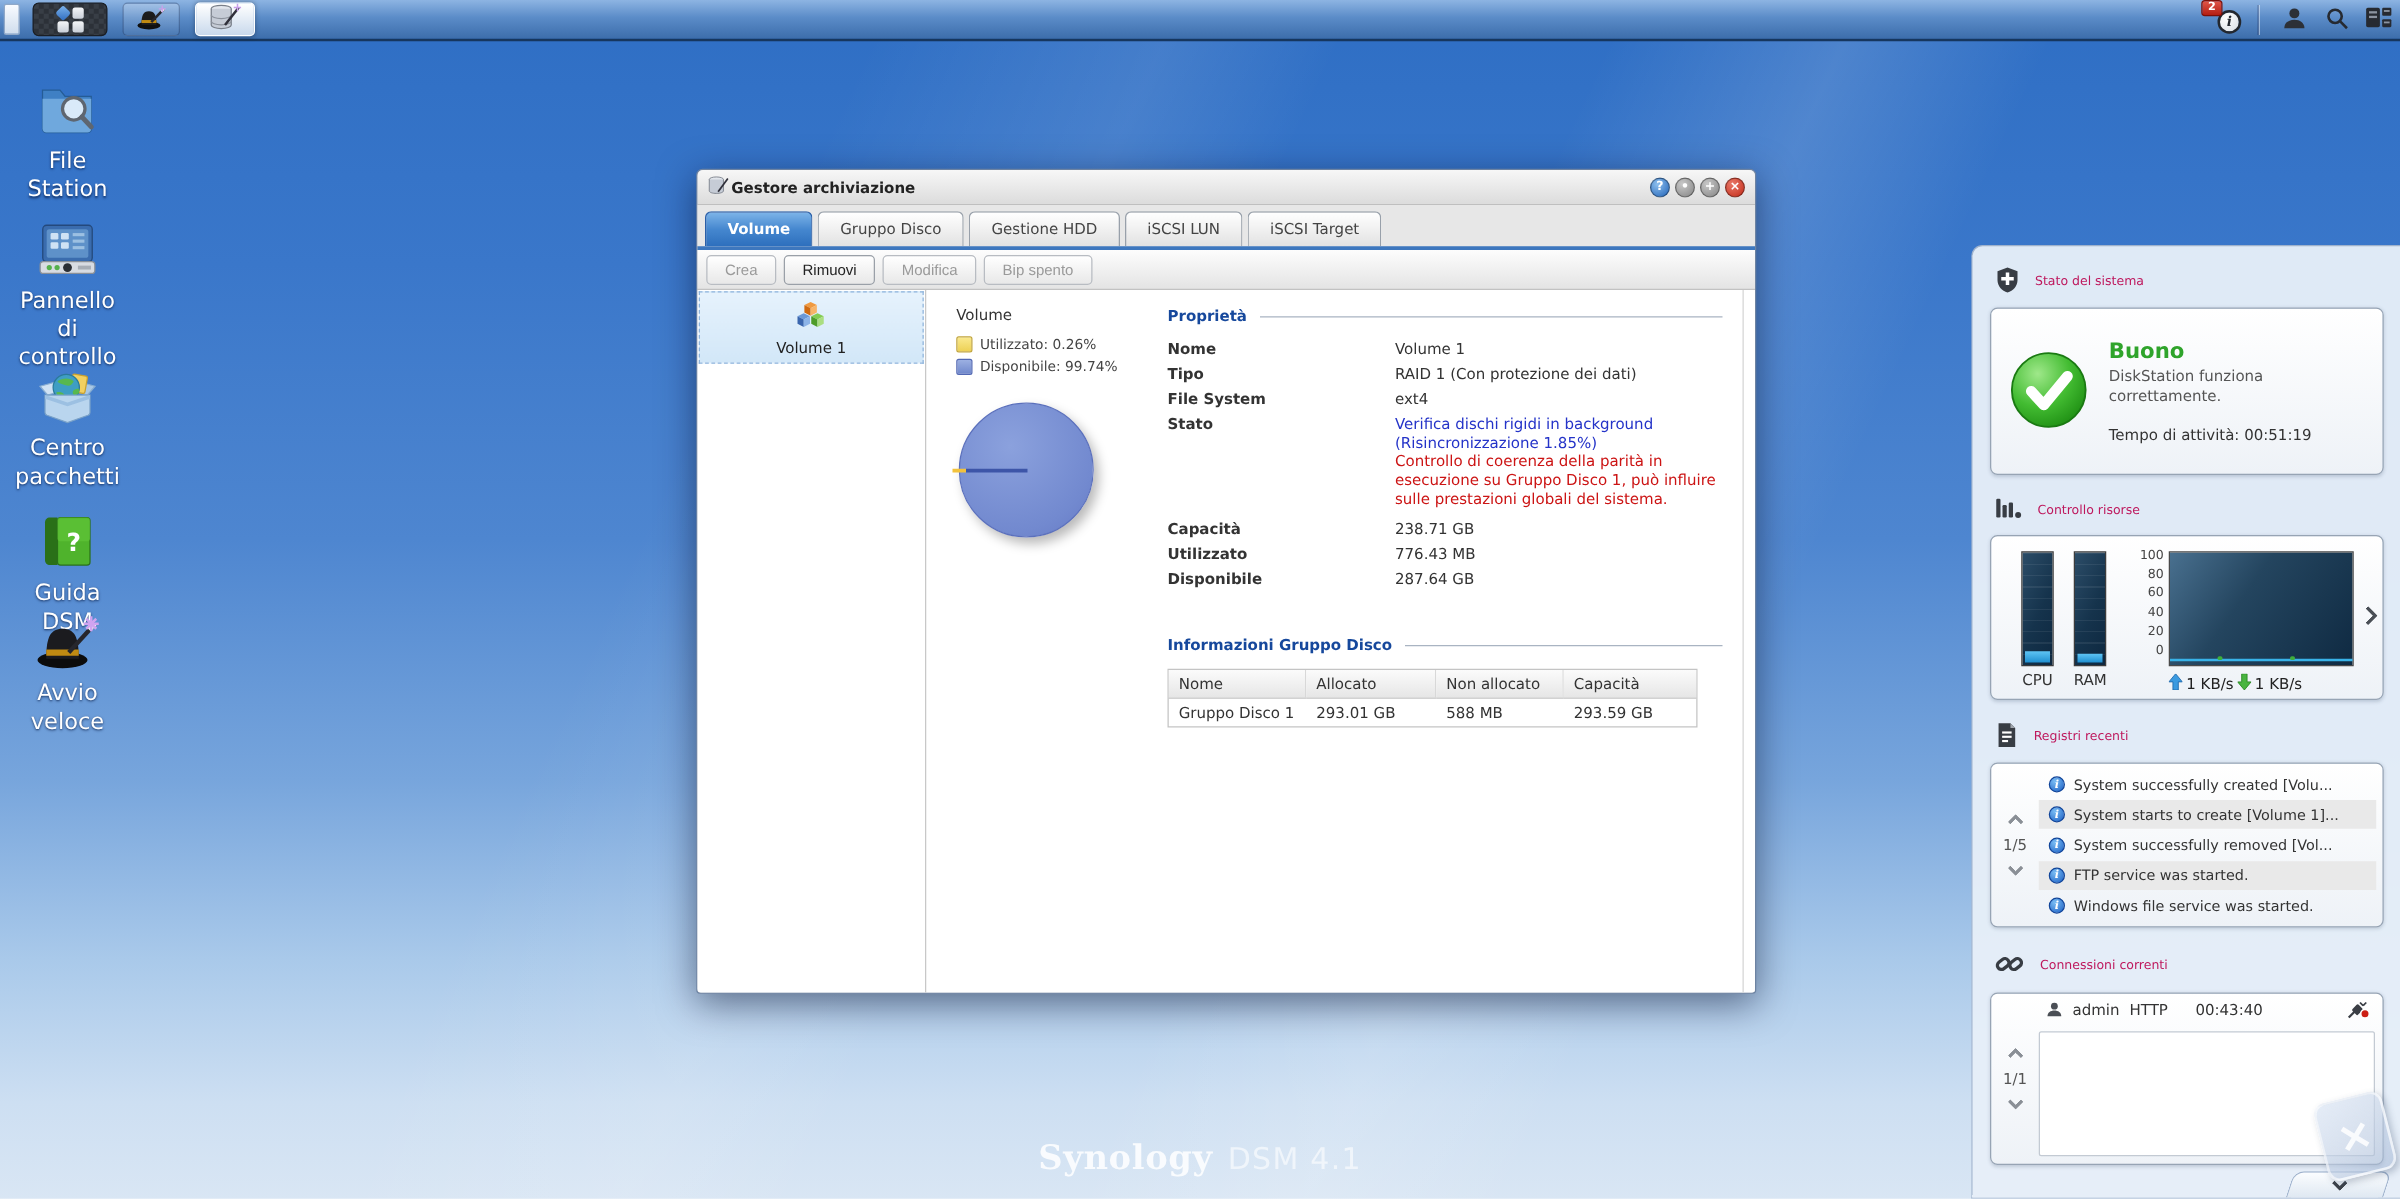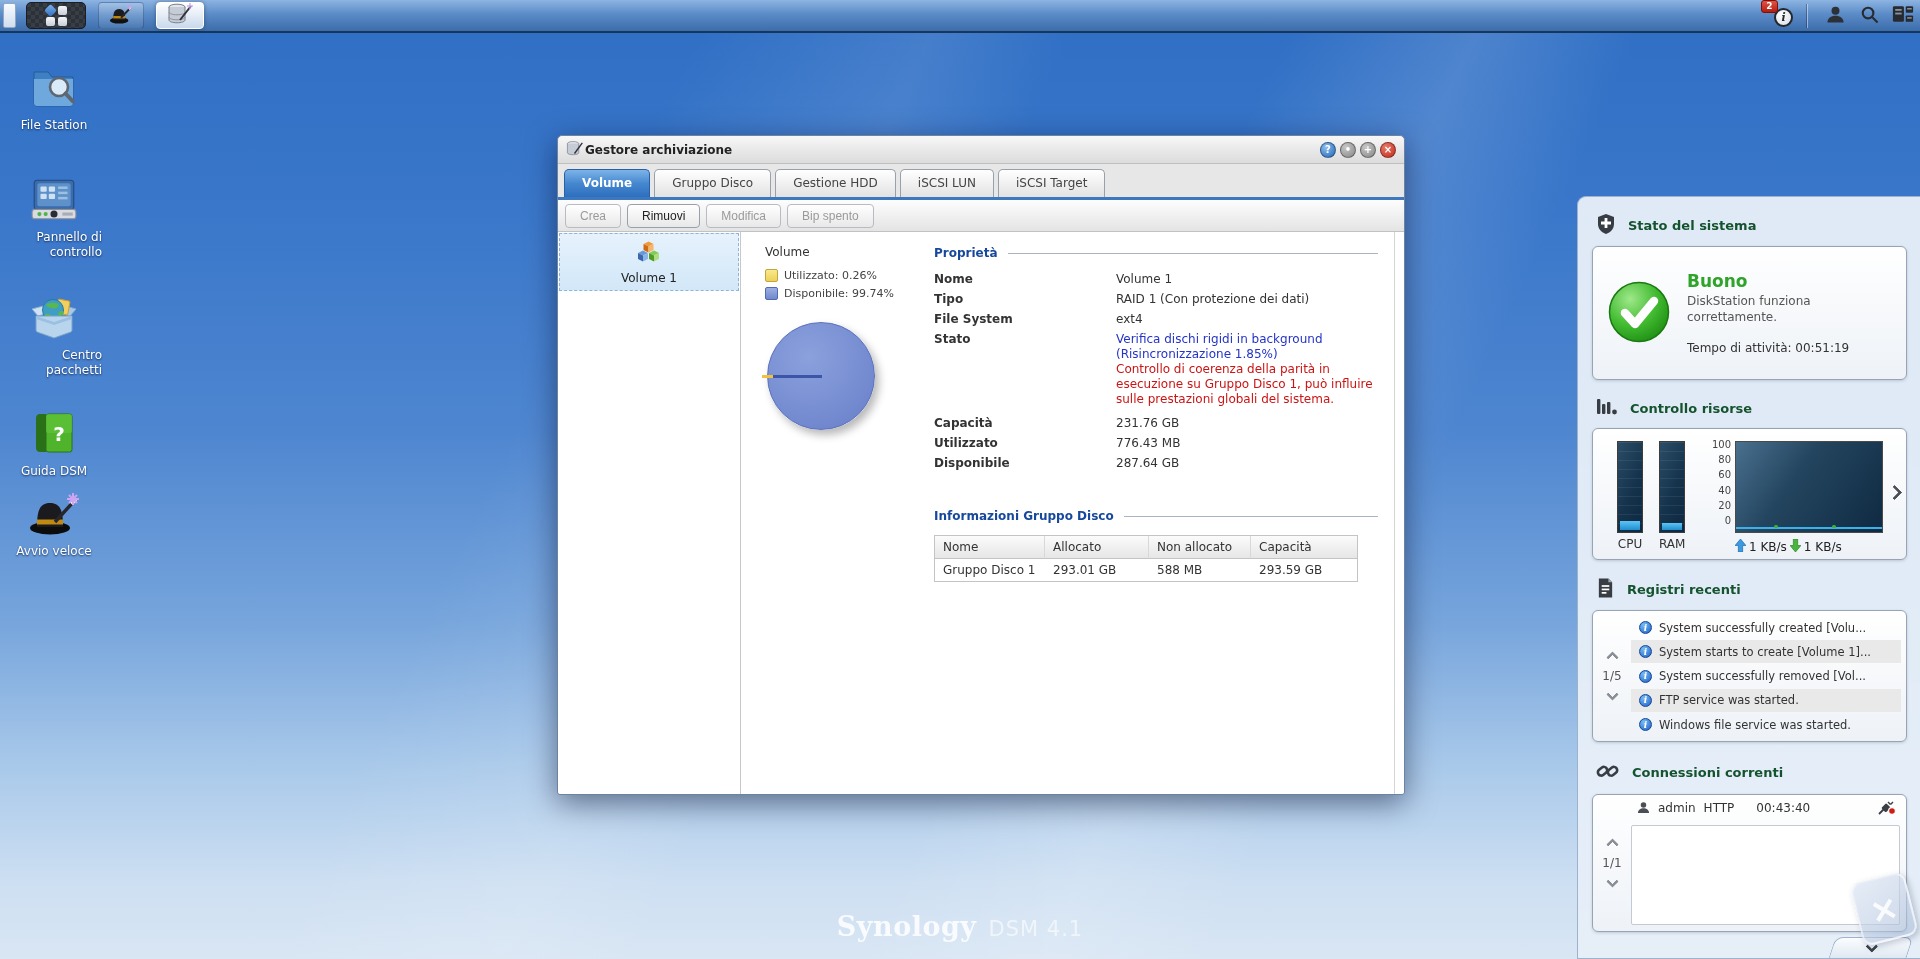--- a/index.html
+++ b/index.html
@@ -33,21 +33,21 @@
   .notif { position:relative; width:26px; height:22px; margin-right:4px; }
   .notif .bubble { position:absolute; right:0; bottom:0; width:19px; height:19px; border-radius:50%;
     background:radial-gradient(circle at 35% 30%,#fff,#d8dde4); border:2px solid #23272e;
     font:italic bold 11px "DejaVu Serif",serif; color:#23272e; display:flex; align-items:center; justify-content:center; }
   .notif .badge { position:absolute; left:-6px; top:-5px; min-width:17px; height:13px; padding:0 3px; border-radius:3px;
     background:linear-gradient(#e05548,#b41e12); border:1px solid #7d0f08; color:#fff; font-size:9px; font-weight:bold;
     display:flex; align-items:center; justify-content:center; }
   .tray-icon { width:34px; height:100%; display:flex; align-items:center; justify-content:center; }
   
   .dicon { position:absolute; left:6px; width:96px; display:flex; flex-direction:column; align-items:center; cursor:default; }
-  .dicon .lbl { margin-top:5px; color:#fff; text-shadow:0 1px 2px rgba(0,20,60,.8); font-size:12px; text-align:right; line-height:1.25; }
+  .dicon .lbl { margin-top:5px; color:#fff; text-shadow:0 1px 2px rgba(0,20,60,.8); font-size:18px; text-align:center; line-height:1.25; }
   
   .window { position:absolute; left:557px; top:135px; width:848px; height:660px;
     background:#e7e7e7; border:1px solid #5f7globala0; border:1px solid #6d83a2; border-radius:5px 5px 3px 3px;
     box-shadow:0 8px 30px rgba(0,10,40,.5); z-index:20; display:flex; flex-direction:column; }
   .titlebar { height:28px; border-radius:5px 5px 0 0; padding:0 8px; display:flex; align-items:center;
     background:linear-gradient(180deg,#f7f7f7,#dcdcdc); border-bottom:1px solid #bfbfbf; }
   .titlebar .t { font-weight:bold; font-size:12px; color:#222; margin-left:2px; }
   .winctl { margin-left:auto; display:flex; gap:4px; }
   .wbtn { width:16px; height:16px; border-radius:50%; color:#fff; font-size:10px; font-weight:bold;
     display:flex; align-items:center; justify-content:center; border:1px solid rgba(0,0,0,.35); line-height:1; }
@@ -95,21 +95,21 @@
   .dg-row { display:flex; }
   .dg-row .c1{width:110px;} .dg-row .c2{width:104px;} .dg-row .c3{width:102px;} .dg-row .c4{flex:1;}
   .dg-head .cell { background:linear-gradient(180deg,#fbfbfb,#e6e6e6); border-bottom:1px solid #c4c4c4; border-right:1px solid #d8d8d8; }
   .dg-head .cell:last-child { border-right:none; }
   .cell { padding:4px 8px; font-size:12px; color:#333; }
   
   .sidebar { position:absolute; right:0; top:196px; width:343px; height:763px;
     background:rgba(230,238,248,.96); border:1px solid #9fb2cc; border-right:none;
     border-radius:9px 0 0 0; z-index:10; padding-top:16px; }
   .shead { display:flex; align-items:center; gap:12px; margin:0 0 8px 18px; }
-  .shead .st { color:#14532d; font-weight:bold; font-size:13px; }
+  .shead .st { color:#be185d; font-weight:normal; font-size:10px; }
   .card { margin:0 13px 17px 14px; border:1px solid #97a4b4; border-radius:6px;
     background:linear-gradient(180deg,#ffffff 0%,#eef2f7 100%); box-shadow:0 1px 3px rgba(40,60,90,.2); position:relative; }
   .card.sys { height:134px; display:flex; align-items:center; padding:0 14px; gap:16px; }
   .sys-txt .state { color:#2fa42b; font-size:17px; font-weight:bold; margin-bottom:3px; }
   .sys-txt .desc { color:#555; width:170px; line-height:1.3; }
   .sys-txt .up { color:#333; margin-top:16px; }
   .card.res { height:132px; }
   .gauge { position:absolute; top:12px; width:26px; height:92px; border:1px solid #3c3c3c;
     background:repeating-linear-gradient(180deg,rgba(255,255,255,.07) 0 1px,rgba(255,255,255,0) 1px 9px),
                linear-gradient(115deg,#2c4d68 0%,#15334c 55%,#0e2840 100%); }
@@ -144,21 +144,21 @@
   .conn-box { flex:1; background:#fff; border:1px solid #c3cad3; border-radius:2px; }
   
   .collapse-tab { position:absolute; right:10px; bottom:0; width:78px; height:21px; z-index:30;
     background:linear-gradient(180deg,#fbfdff,#dfe8f2); border:1px solid #9fb2cc; border-bottom:none;
     border-radius:8px 8px 0 0; transform:skewX(-18deg); display:flex; align-items:center; justify-content:center; }
   .collapse-tab .chev { transform:skewX(18deg) rotate(225deg); border-color:#3c4document148; border-color:#3c4148; margin-top:-3px; }
   .brand { position:absolute; left:0; width:1920px; bottom:17px; display:flex; justify-content:center;
     align-items:baseline; gap:12px; z-index:5; }
   .brand .b1 { font-size:27px; font-weight:bold; color:rgba(255,255,255,.85); letter-spacing:.5px;
     font-family:"DejaVu Serif","Liberation Serif",serif; }
-  .brand .b2 { font-size:21px; color:rgba(255,255,255,.6); letter-spacing:1px; }
+  .brand .b2 { font-size:24px; color:rgba(255,255,255,.6); letter-spacing:1px; }
   .watermark { position:absolute; right:2px; bottom:18px; z-index:40; display:flex; align-items:center; pointer-events:none; }
   .wm-badge { width:56px; height:64px; border-radius:10px; transform:rotate(-14deg); margin-right:6px;
     background:linear-gradient(150deg,rgba(220,230,244,.75),rgba(160,180,210,.55)); border:2px solid rgba(255,255,255,.6);
     box-shadow:2px 3px 6px rgba(60,80,110,.3); display:flex; align-items:center; justify-content:center;
     color:rgba(255,255,255,.85); font-size:34px; font-weight:bold; }
   .wm-text { font-size:27px; font-weight:bold; color:rgba(147,167,197,.75); text-shadow:0 1px 1px rgba(255,255,255,.6); }
 </style>
 </head>
 <body>
 
@@ -396,21 +396,21 @@
         </div>
       <div class="prow">
         <span class="pl">Stato</span>
         <span class="pv">
           <span class="st-info" style="display:block">Verifica dischi rigidi in background (Risincronizzazione 1.85%)</span>
           <span class="st-warn" style="display:block">Controllo di coerenza della parità in esecuzione su Gruppo Disco 1, può influire sulle prestazioni globali del sistema.</span>
         </span>
       </div>
       <div class="prow" style="margin-top:10px">
           <span class="pl">Capacità</span>
-          <span class="pv">231.76 GB</span>
+          <span class="pv">238.71 GB</span>
         </div>
       <div class="prow">
           <span class="pl">Utilizzato</span>
           <span class="pv">776.43 MB</span>
         </div>
       <div class="prow">
           <span class="pl">Disponibile</span>
           <span class="pv">287.64 GB</span>
         </div>
       <div class="sechead" style="margin-top:39px">

